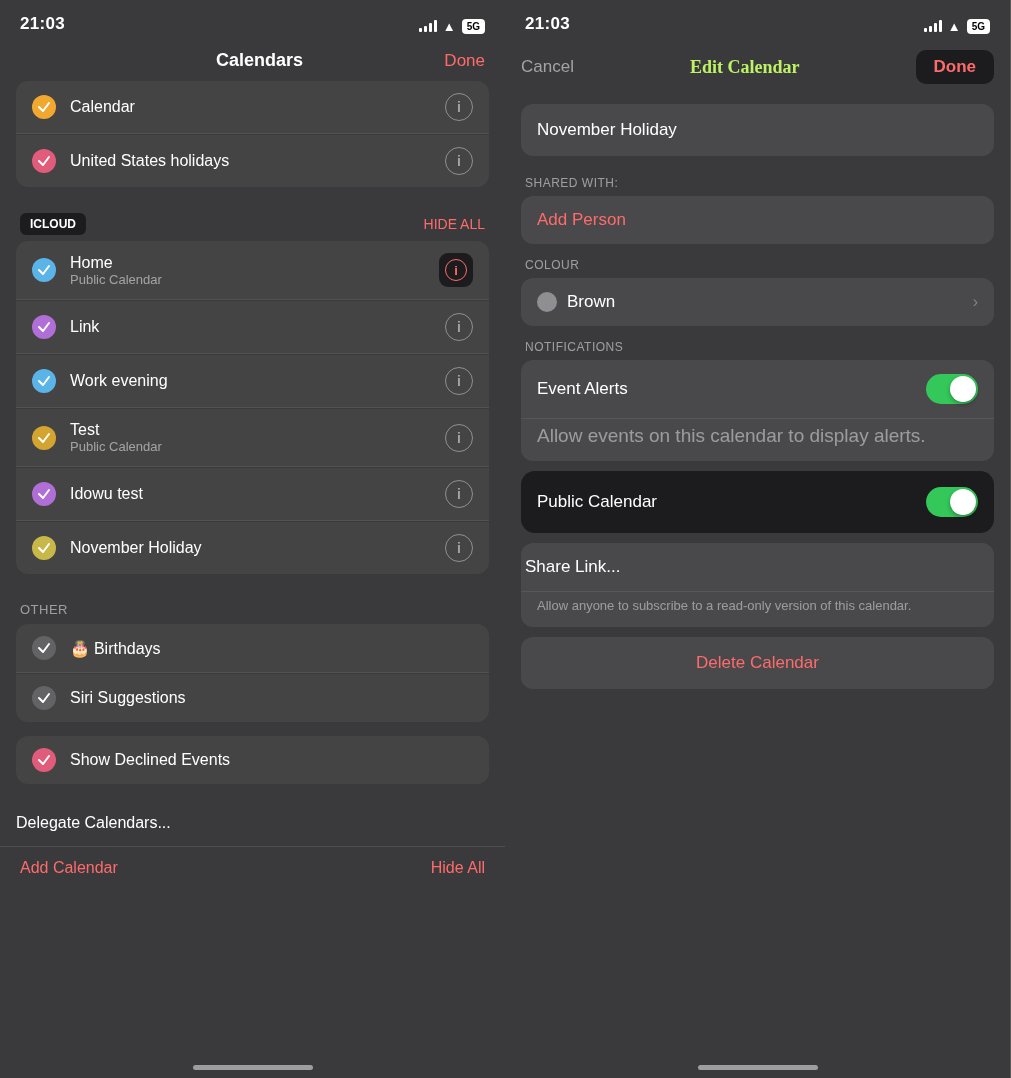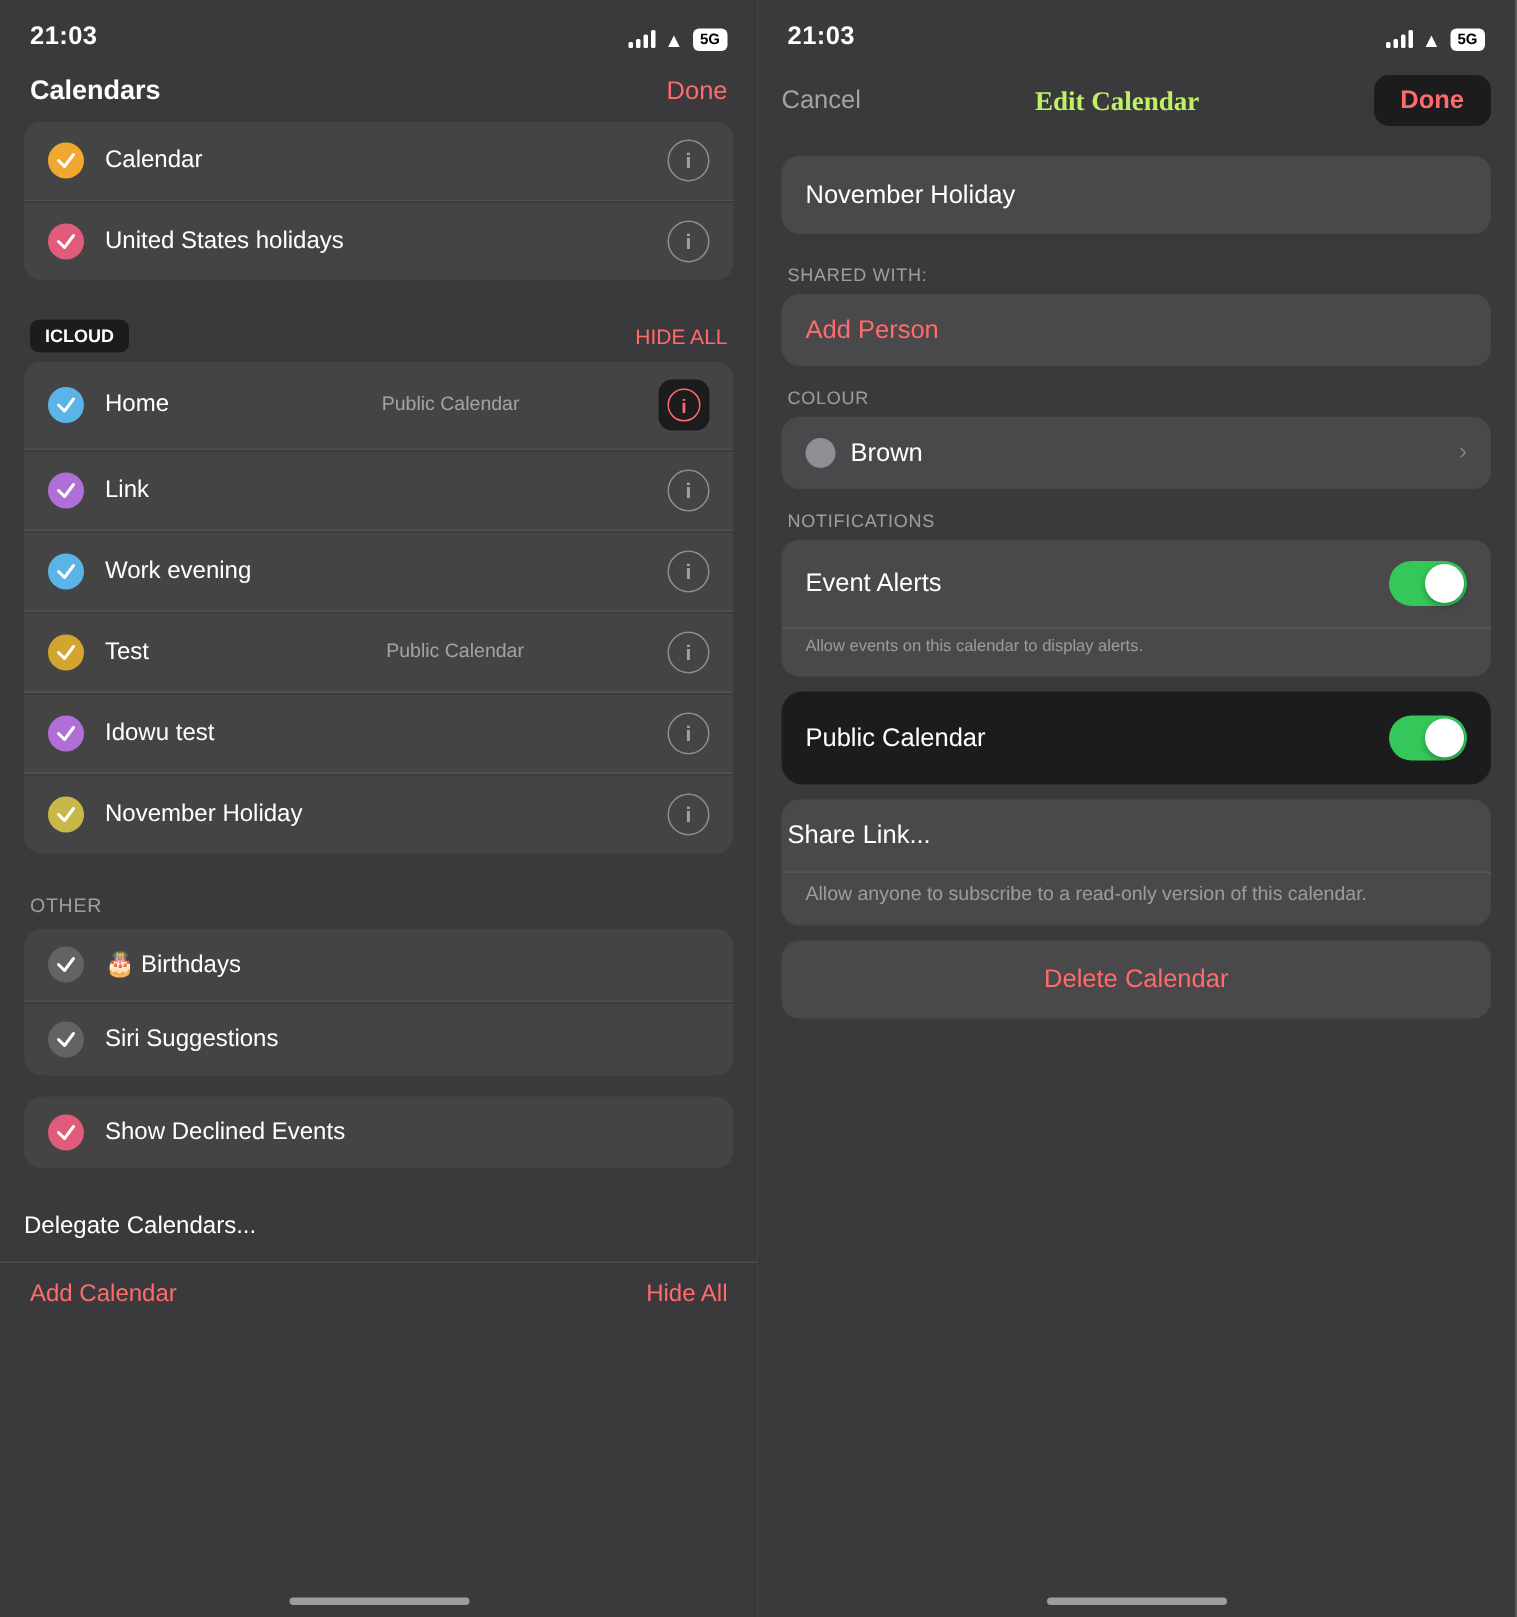--- a/index.html
+++ b/index.html
@@ -64,24 +64,25 @@
       border-radius: 4px;
     }
 
     
     .left-panel {
       background: #3a3a3c;
     }
 
     .nav-bar {
       display: flex;
-      justify-content: flex-start;
+      justify-content: center;
       align-items: center;
       padding: 6px 20px 10px;
       position: relative;
+      margin-left: 14px;
     }
     .nav-title {
       font-size: 18px;
       font-weight: 600;
       color: #fff;
     }
     .nav-done {
       position: absolute;
       right: 20px;
       font-size: 17px;
@@ -119,21 +120,21 @@
     }
     .check-circle svg { width: 14px; height: 14px; }
 
     .cal-name {
       flex: 1;
       font-size: 16px;
       color: #fff;
       font-weight: 400;
     }
     .cal-name.sub { font-size: 13px; color: rgba(255,255,255,0.5); }
-    .cal-name-wrap { display: flex; flex-direction: row; flex: 1; }
+    .cal-name-wrap { display: flex; flex-direction: column; flex: 1; }
 
     .info-btn {
       width: 28px;
       height: 28px;
       border-radius: 50%;
       border: 1.5px solid rgba(255,255,255,0.4);
       display: flex;
       align-items: center;
       justify-content: center;
       color: rgba(255,255,255,0.5);
@@ -336,21 +337,21 @@
       align-items: center;
       justify-content: space-between;
       padding: 14px 16px;
       border-bottom: 1px solid rgba(255,255,255,0.08);
     }
     .notif-row-label {
       font-size: 17px;
       color: #fff;
     }
     .notif-sub {
-      font-size: 11px;
+      font-size: 19px;
       color: rgba(255,255,255,0.45);
       padding: 6px 16px 14px;
     }
 
     
     .toggle {
       width: 52px;
       height: 30px;
       border-radius: 15px;
       position: relative;

